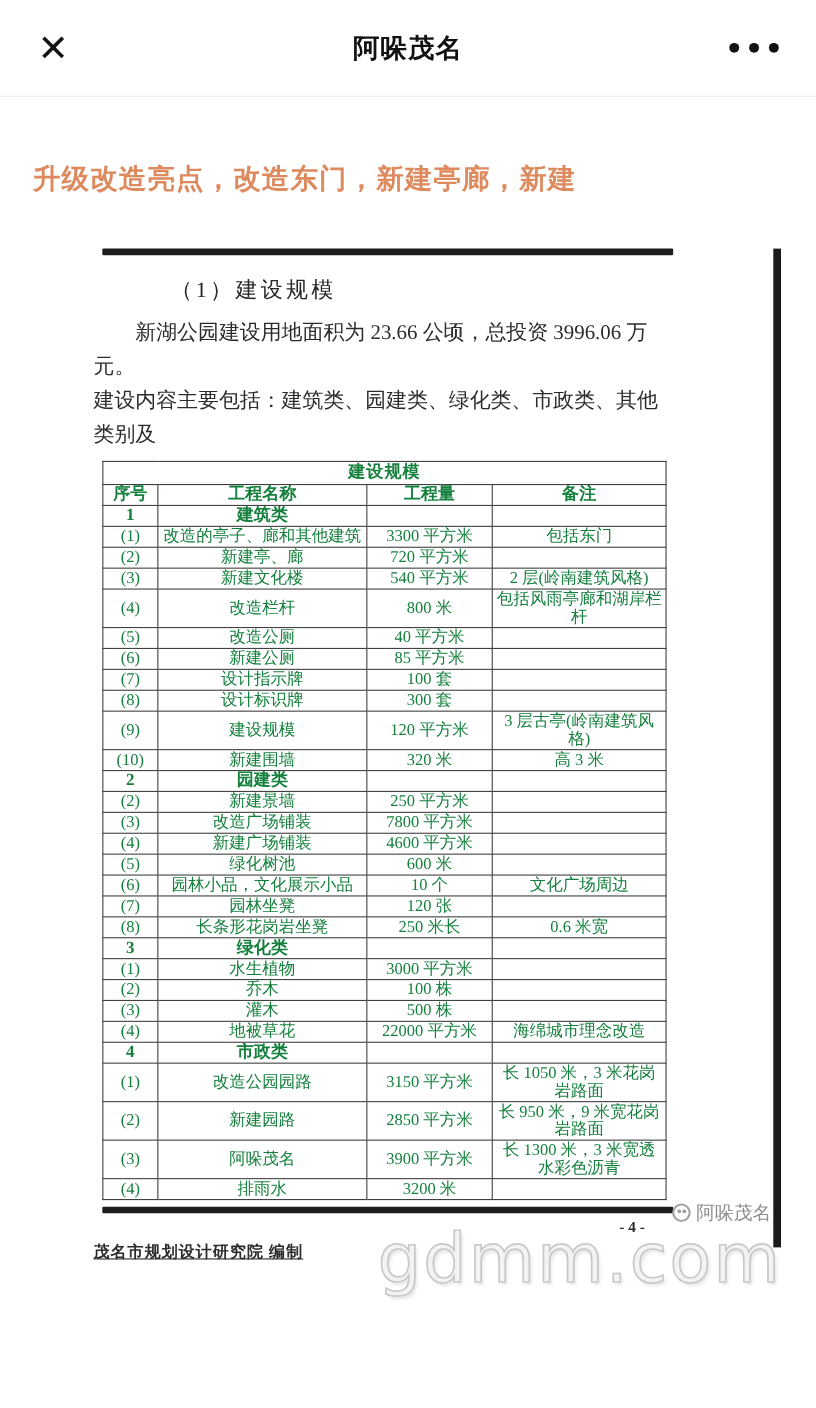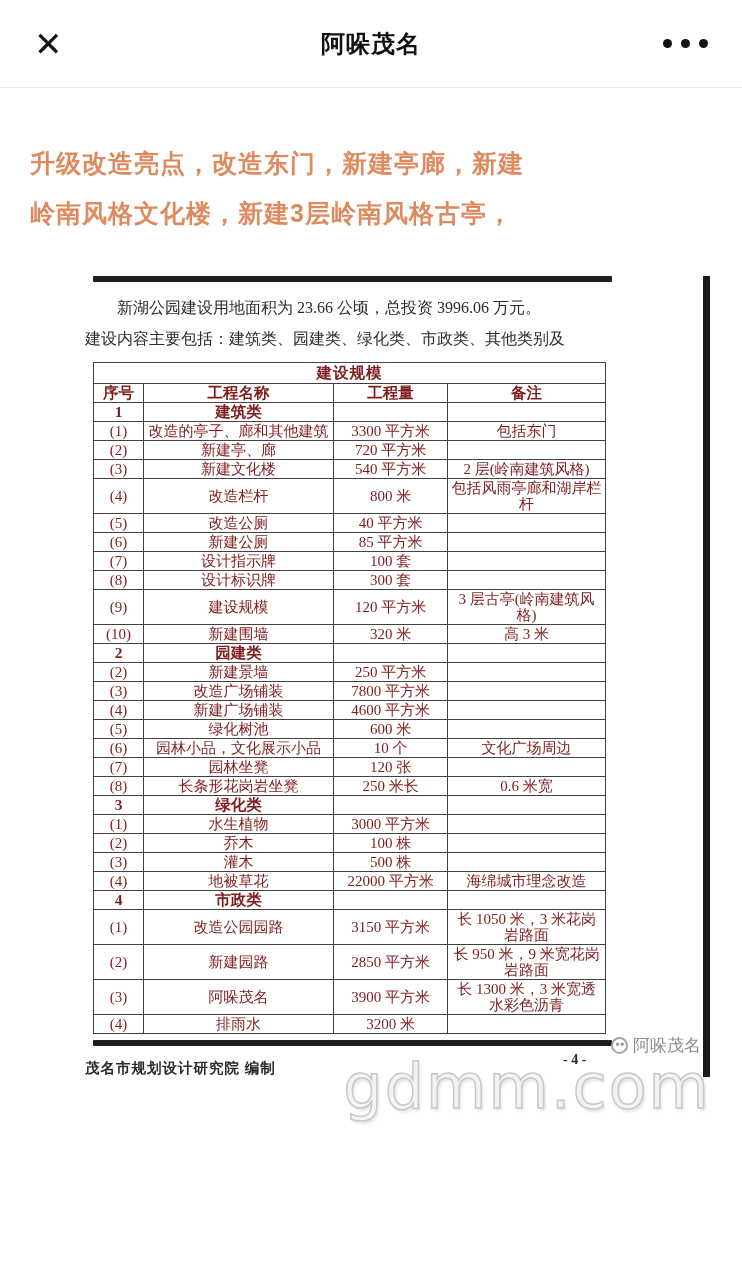--- a/index.html
+++ b/index.html
@@ -51,44 +51,44 @@
     color:#2e2e2e;
     background:#fff;
   }
   .thickline{height:6px;background:#1e1e1e;width:519px;margin-left:8px;border-radius:1px;}
   .thickline.top{margin-top:6px;}
   .thickline.bottom{margin-top:6px;}
   .docheading{
     margin:18px 0 0 70px;
     font-size:20px;letter-spacing:3px;color:#262626;
   }
-  .intro{margin-top:10px;width:528px;font-size:16px;line-height:31px;color:#2b2b2b;}
+  .intro{margin-top:10px;width:528px;font-size:19px;line-height:31px;color:#2b2b2b;}
   .introline.indent{text-indent:2em;}
   
   table.scale{
     margin:8px 0 0 8px;width:512px;
     border-collapse:collapse;table-layout:fixed;
-    font-size:15px;color:#7f1d1d;
+    font-size:15px;color:#15803d;
   }
   table.scale th,table.scale td{
     border:1px solid #414141;
     text-align:center;vertical-align:middle;
     padding:1px 3px;line-height:16px;
     font-weight:normal;
     overflow:hidden;
   }
   table.scale th.ttitle{font-weight:bold;font-size:15.5px;padding:2px 0;letter-spacing:1px;}
   table.scale tr.cols th{font-weight:bold;font-size:15.5px;}
   table.scale tr.section td{font-weight:bold;font-size:15.5px;}
   
   .pfooter{
     position:relative;margin:5px 0 0 0;height:26px;
     font-size:14.5px;font-weight:bold;color:#2c2c2c;
   }
-  .pleft{position:absolute;left:0;top:8px;letter-spacing:1px;}
+  .pleft{position:absolute;left:0;top:21px;letter-spacing:1px;text-decoration:underline;}
   .pnum{position:absolute;left:478px;top:1px;font-size:14px;}
   .brand{
     position:absolute;right:2px;bottom:20px;
     display:flex;align-items:center;gap:5px;
     font-family:"Liberation Sans",sans-serif;
     font-size:17px;color:#8d8d8d;z-index:4;
   }
   .brand-icon{
     width:17px;height:17px;border-radius:50%;
     border:2px solid #a5a5a5;box-sizing:border-box;display:inline-block;
@@ -114,28 +114,28 @@
   <div class="bar-title">阿哚茂名</div>
   <div class="dots">
       <i></i>
       <i></i>
       <i></i>
     </div>
 </div>
 
 <div class="highlight">
   <div>升级改造亮点，改造东门，新建亭廊，新建</div>
-  <div>岭南风格文化楼，新建3层岭南风格古亭，</div>
 </div>
 
 <div class="scanwrap">
 
   <div class="page page1">
     <div class="thickline top"></div>
 
+    <div class="docheading">（1）建设规模</div>
 
     <div class="intro">
       <div class="introline indent">新湖公园建设用地面积为 23.66 公顷，总投资 3996.06 万元。</div>
       <div class="introline">建设内容主要包括：建筑类、园建类、绿化类、市政类、其他类别及</div>
     </div>
 
     <table class="scale">
       <colgroup>
         <col style="width:50px">
           <col style="width:190px">

